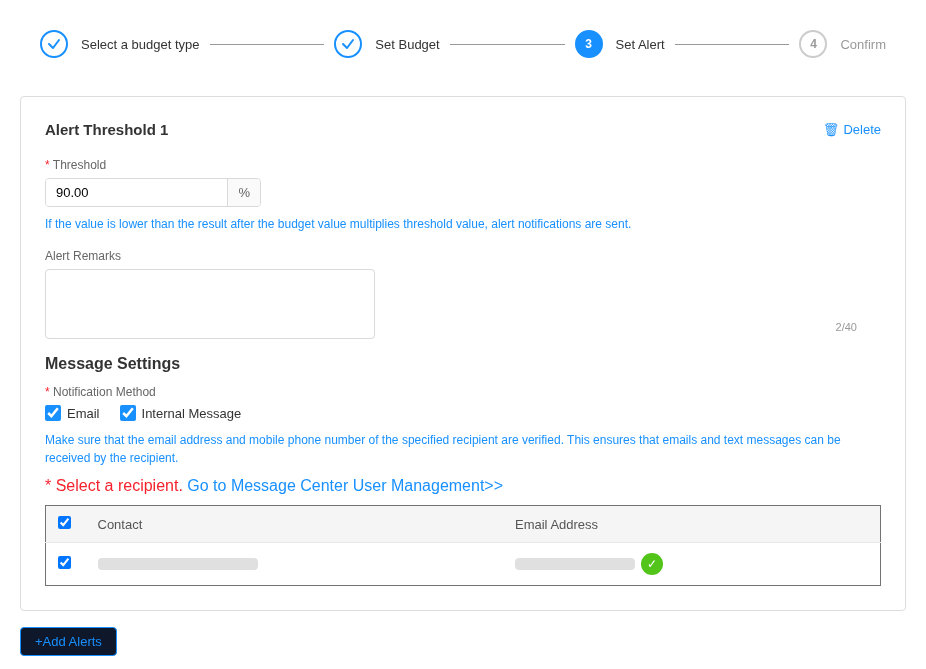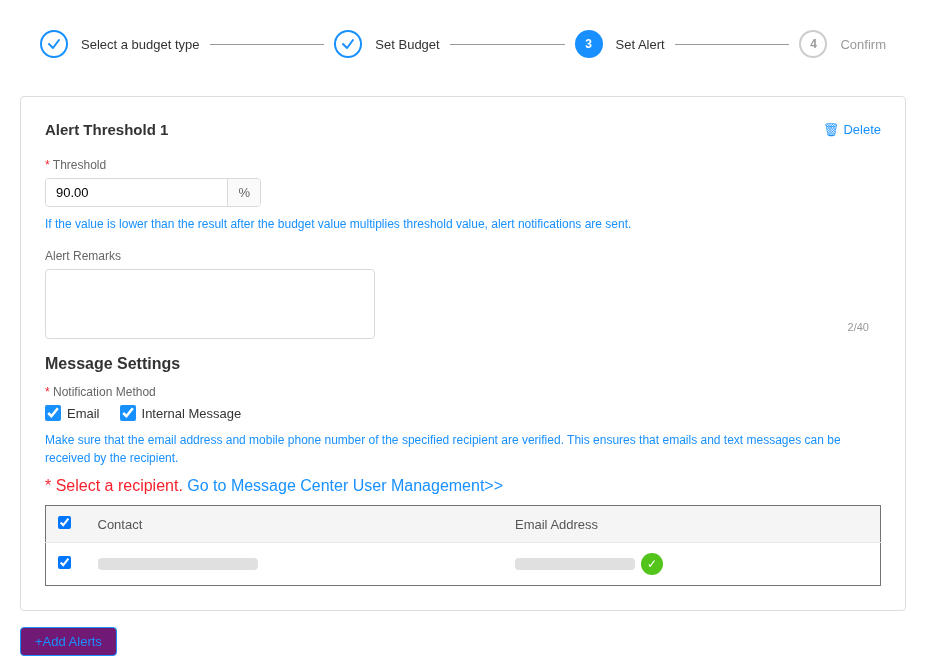--- a/index.html
+++ b/index.html
@@ -153,21 +153,21 @@
       border-radius: 4px;
       padding: 8px;
       font-size: 13px;
       resize: none;
       outline: none;
       display: block;
     }
     .char-count {
       position: absolute;
       bottom: 6px;
-      right: 12px;
+      right: 24px;
       font-size: 11px;
       color: #999;
     }
 
     
     .section-title {
       font-size: 16px;
       font-weight: bold;
       color: #333;
       margin-bottom: 12px;
@@ -269,21 +269,21 @@
     }
     .email-cell {
       display: flex;
       align-items: center;
     }
 
     
     .add-alerts-btn {
       border: 1px solid #1890ff;
       color: #1890ff;
-      background: #701a75;
+      background: #0f172a;
       padding: 6px 14px;
       border-radius: 4px;
       cursor: pointer;
       font-size: 13px;
       margin-top: 4px;
     }
   </style>
 </head>
 <body>
 

